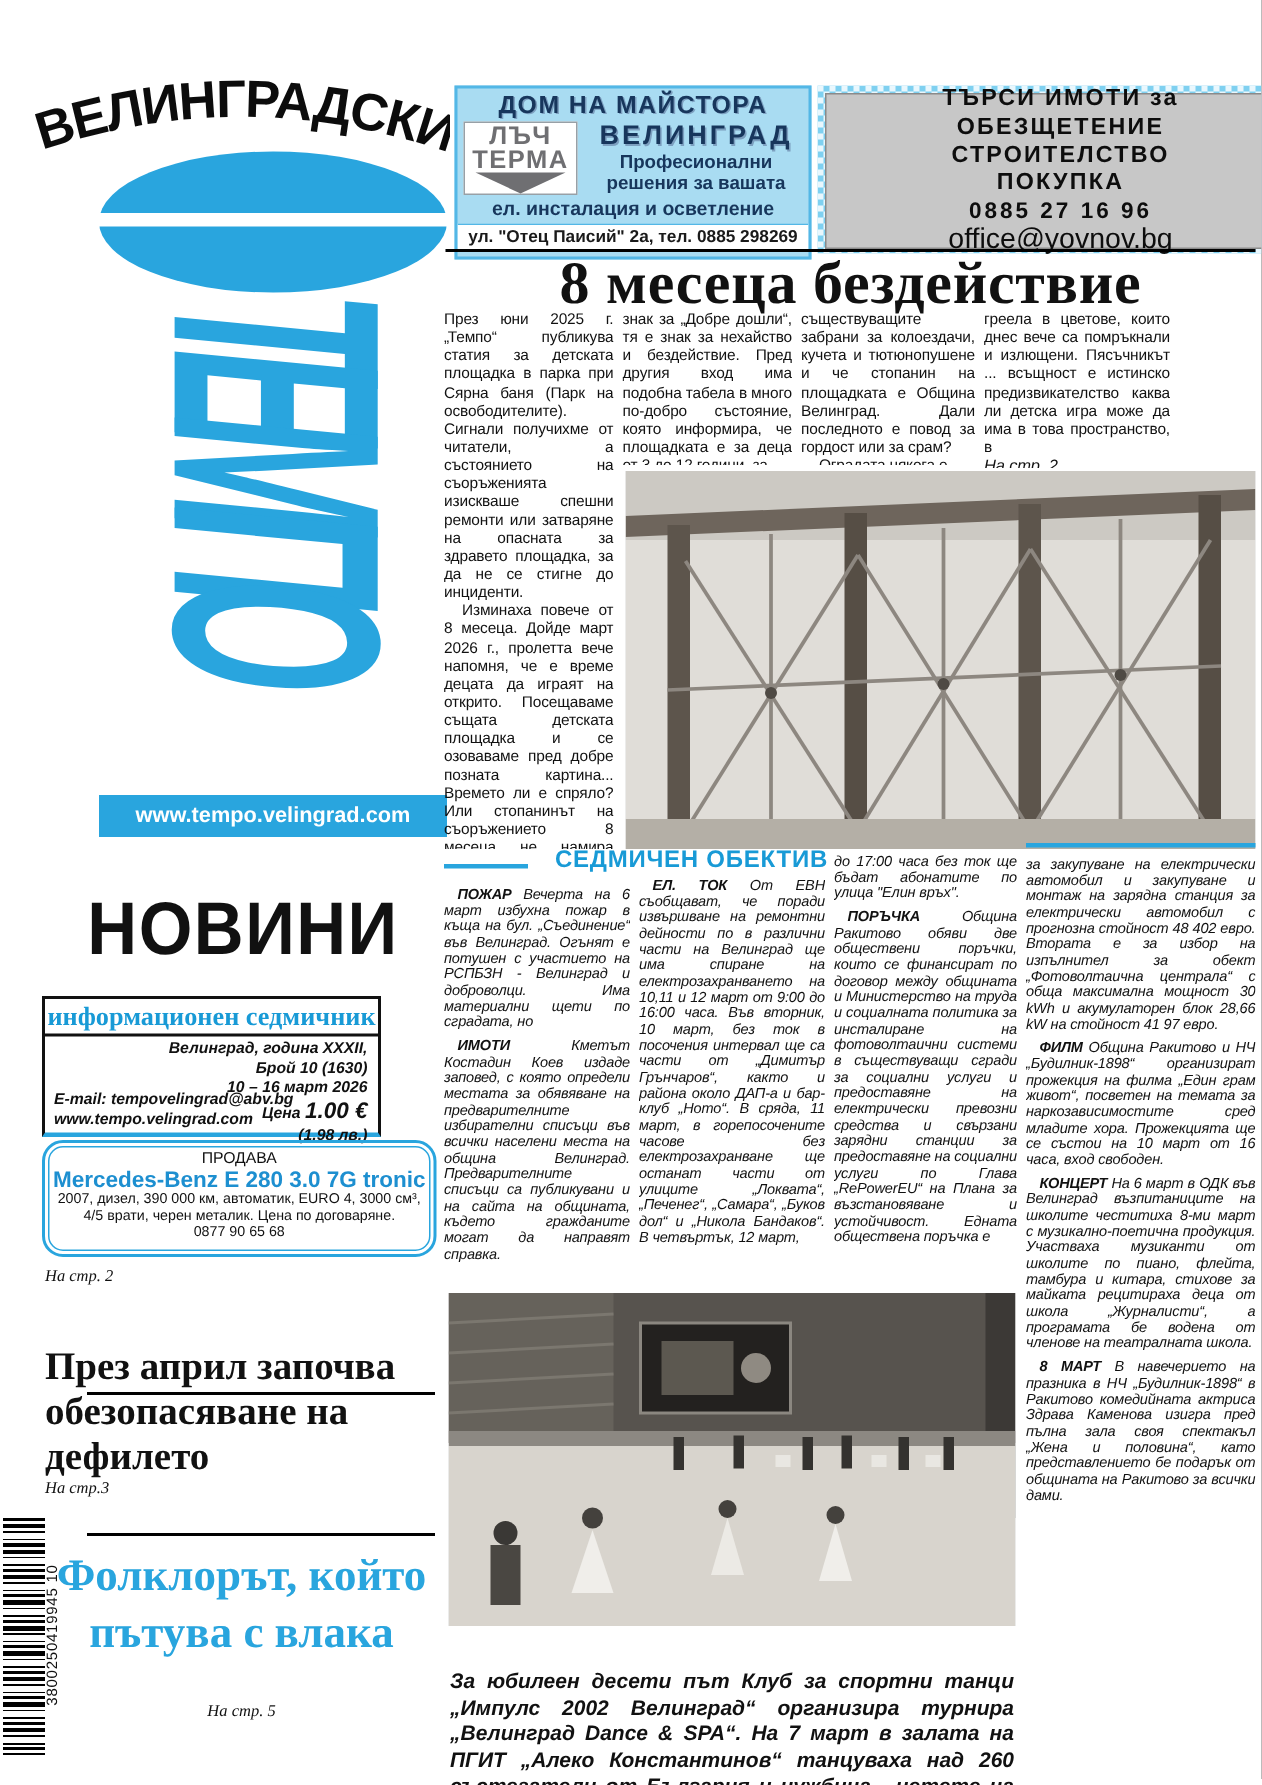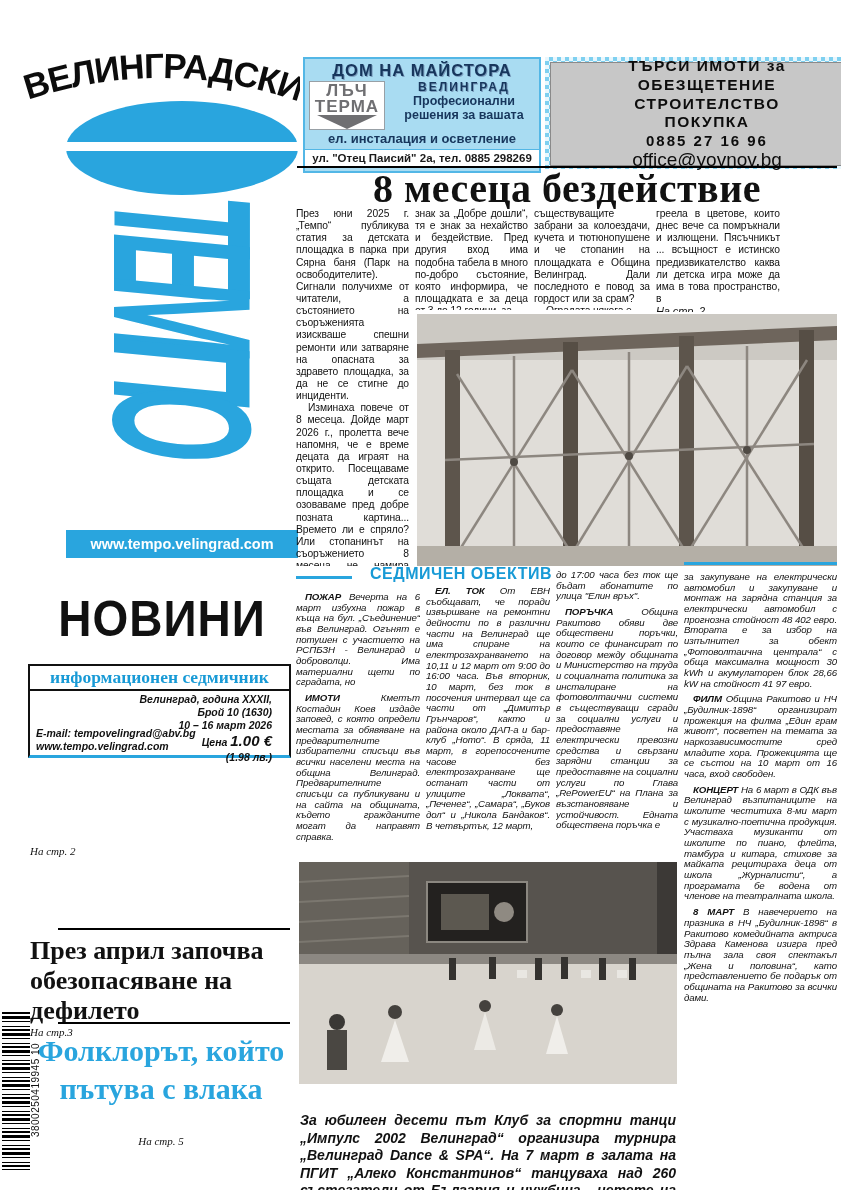--- a/index.html
+++ b/index.html
@@ -20,21 +20,21 @@
   
   .ad1{left:303px;top:57px;width:234px;height:112px;background:#a9dcf2;border:2px solid #53b7e6;
        color:#17365c;text-align:center;font-weight:bold;overflow:hidden;}
   .ad1-l1{font-size:16.5px;letter-spacing:1px;margin-top:2px;text-shadow:1px 1px 0 #7da0c0;}
   .ad1-row{display:flex;align-items:flex-start;}
   .lt-logo{margin:1px 4px;background:#fff;border:1px solid #98a0a6;width:74px;padding:1px 0 0 0;}
   .lt-logo .t{font-size:17px;font-weight:900;color:#6f6f72;line-height:.95;letter-spacing:1px;}
   .lt-tri{width:0;height:0;margin:0 auto;border-left:30px solid transparent;border-right:30px solid transparent;
           border-top:14px solid #6f6f72;}
   .ad1-r{flex:1;}
-  .ad1-l2{font-size:12px;letter-spacing:2px;text-shadow:1px 1px 0 #7da0c0;}
+  .ad1-l2{font-size:18px;letter-spacing:2px;text-shadow:1px 1px 0 #7da0c0;}
   .ad1-d{font-size:12.5px;line-height:1.15;}
   .ad1-d3{font-size:13px;margin-top:1px;}
   .ad1-addr{background:#fff;border-top:1px solid #53b7e6;font-size:11.5px;font-weight:bold;
             color:#1a1a1a;padding:2px 0;margin-top:2px;}
   .ad2{left:545px;top:57px;width:324px;height:112px;
        background:repeating-conic-gradient(#7ed0f0 0% 25%, #e9f7fd 0% 50%) 0 0/8px 8px;padding:5px;box-sizing:border-box;}
   .ad2-in{background:#c7c7c7;border:1px solid #8a8a8a;height:100%;text-align:center;color:#0d0d0d;
           display:flex;flex-direction:column;justify-content:center;}
   .ad2-l{font-size:15.5px;font-weight:900;letter-spacing:1.5px;line-height:1.2;}
   .ad2-phone{font-size:15px;font-weight:900;letter-spacing:2px;}
@@ -52,24 +52,24 @@
   .wk-title{left:356px;top:565px;width:210px;text-align:center;color:#189ad6;
             font-weight:900;font-size:16px;letter-spacing:.5px;}
   .wcol{font-size:9.7px;line-height:1.1;font-style:italic;text-align:justify;
         letter-spacing:-.1px;overflow:hidden;}
   .wcol p{margin:0 0 5px 0;text-indent:9px;}
   .wcol b{font-style:italic;}
   
   .photo{overflow:hidden;background:#ddd;}
   .caption{font-size:14px;font-weight:bold;font-style:italic;line-height:1.25;text-align:justify;margin-top:24px;}
   
-  .infobox{left:28px;top:664px;width:263px;height:94px;border:2px solid #111;border-bottom:3px solid #29a5de;box-sizing:border-box;}
+  .infobox{left:28px;top:664px;width:226px;height:94px;border:2px solid #111;border-bottom:3px solid #29a5de;box-sizing:border-box;}
   .ib-title{color:#189ad6;font-family:"Liberation Serif",serif;font-weight:bold;font-size:17.5px;
             text-align:center;border-bottom:2px solid #111;padding:1px 0;}
-  .ib-right{position:absolute;right:17px;top:27px;text-align:right;font-style:italic;font-weight:bold;
+  .ib-right{position:absolute;right:7px;top:27px;text-align:right;font-style:italic;font-weight:bold;
             font-size:10.5px;line-height:1.25;}
   .ib-price{font-size:15px;}
   .ib-left{position:absolute;left:6px;bottom:2px;font-style:italic;font-weight:bold;font-size:10.5px;line-height:1.25;}
   
   .car-ad{left:28px;top:760px;width:263px;height:78px;border:2px solid #29a5de;border-radius:14px;
           box-sizing:border-box;padding:2px;}
   .car-in{border:1px solid #29a5de;border-radius:10px;height:100%;box-sizing:border-box;
           text-align:center;overflow:hidden;}
   .car-h{font-size:10.5px;margin-top:1px;}
   .car-m{color:#1d8fd0;font-weight:900;font-size:15px;}
@@ -261,26 +261,35 @@
       <span>Цена</span>
       <span class="ib-price">1.00 €</span><br>
       <span>(1.98 лв.)</span>
     </div>
     <div class="ib-left">
       <span>E-mail: tempovelingrad@abv.bg</span><br>
       <span>www.tempo.velingrad.com</span>
     </div>
   </div>
 
+  <div class="abs car-ad">
+    <div class="car-in">
+      <div class="car-h">ПРОДАВА</div>
+      <div class="car-m">Mercedes-Benz E 280 3.0 7G tronic</div>
+      <div class="car-s">2007, дизел, 390 000 км, автоматик, EURO 4, 3000 см³,</div>
+      <div class="car-s">4/5 врати, черен металик. Цена по договаряне.</div>
+      <div class="car-s">0877 90 65 68</div>
+    </div>
+  </div>
 
   <div class="abs sb-hl" style="left:30px;top:845px;width:262px">
     <span class="jump">На стр. 2</span>
   </div>
   <div class="abs sb-rule" style="left:58px;top:928px;width:232px"></div>
-  <div class="abs sb-hl" style="left:30px;top:936px;width:262px">
+  <div class="abs sb-hl" style="left:30px;top:896px;width:262px">
     <span>През април започва обезопасяване на дефилето</span>
     <span class="jump">На стр.3</span>
   </div>
   <div class="abs sb-rule" style="left:58px;top:1022px;width:232px"></div>
   <div class="abs sb-hl folk" style="left:30px;top:1032px;width:262px">
     <span>Фолклорът, който пътува с влака</span>
     <span class="jump" style="margin-top:28px;color:#111;font-size:11px">На стр. 5</span>
   </div>
 
   <div class="abs barcode">

